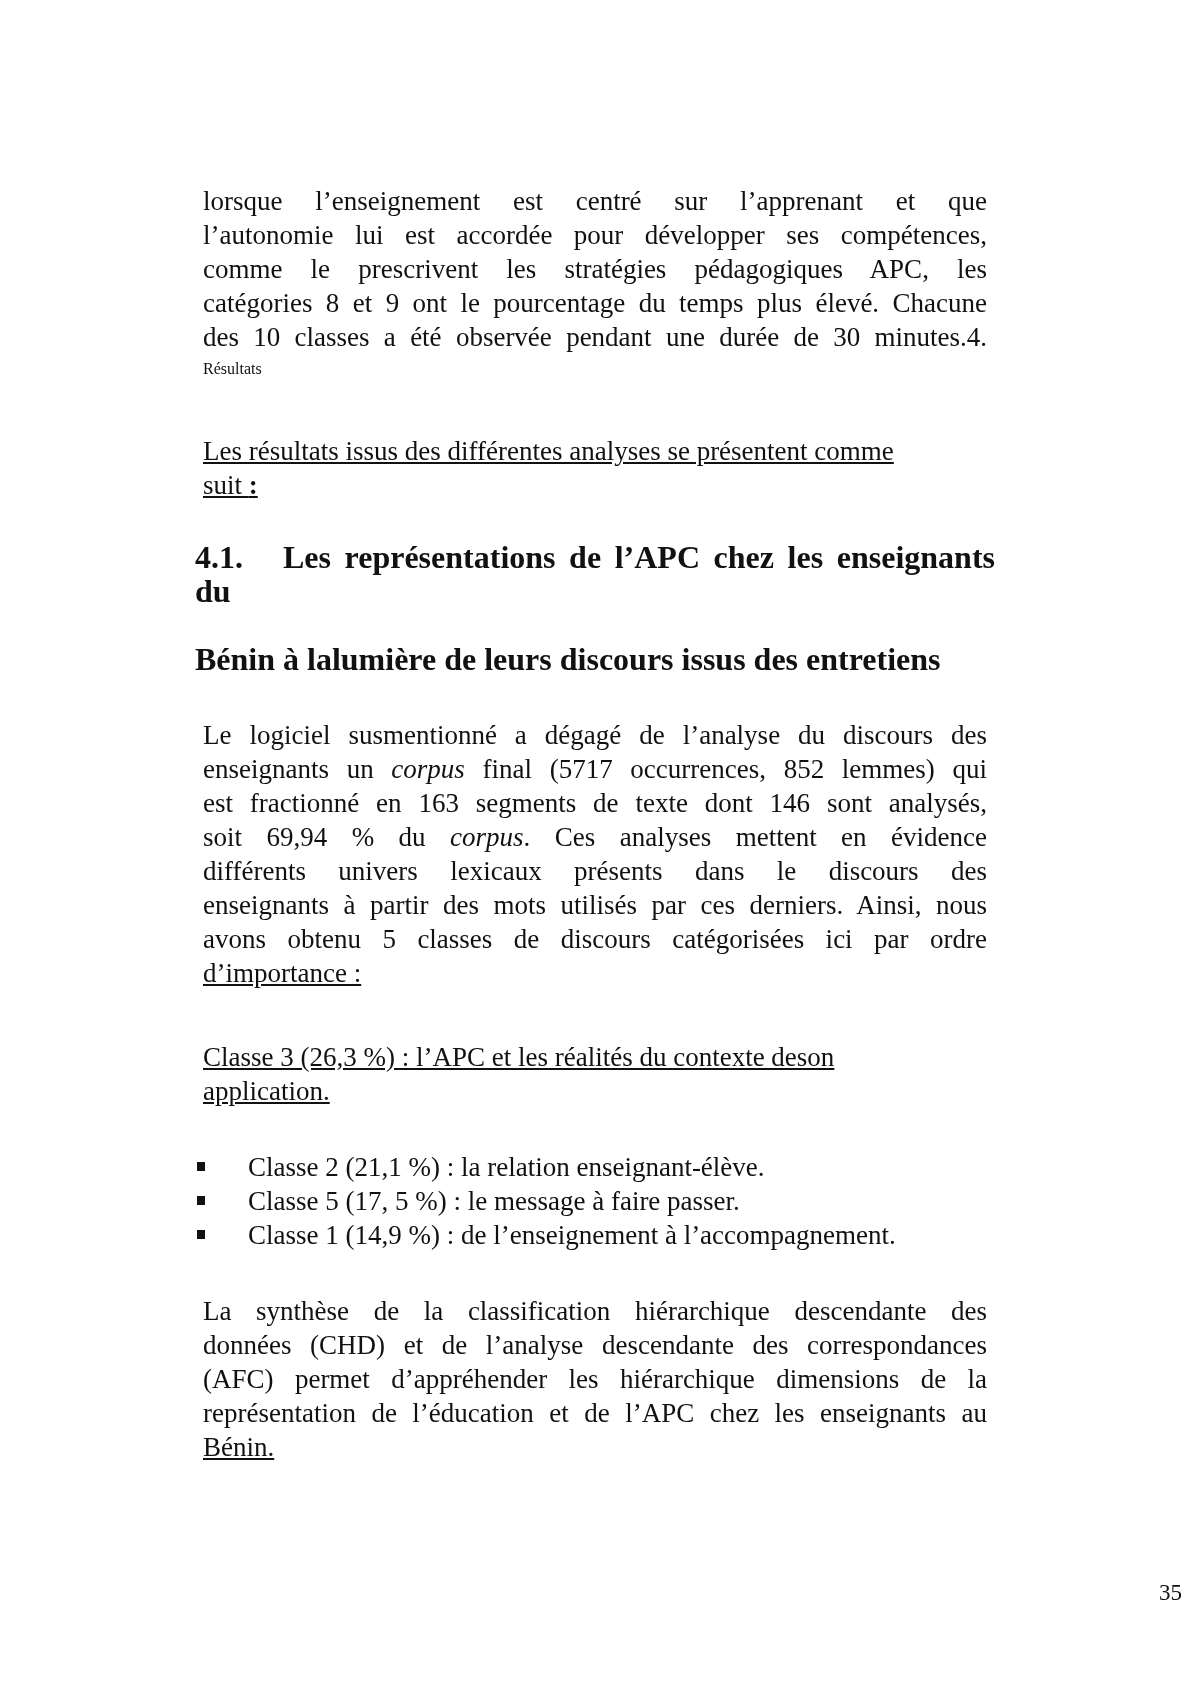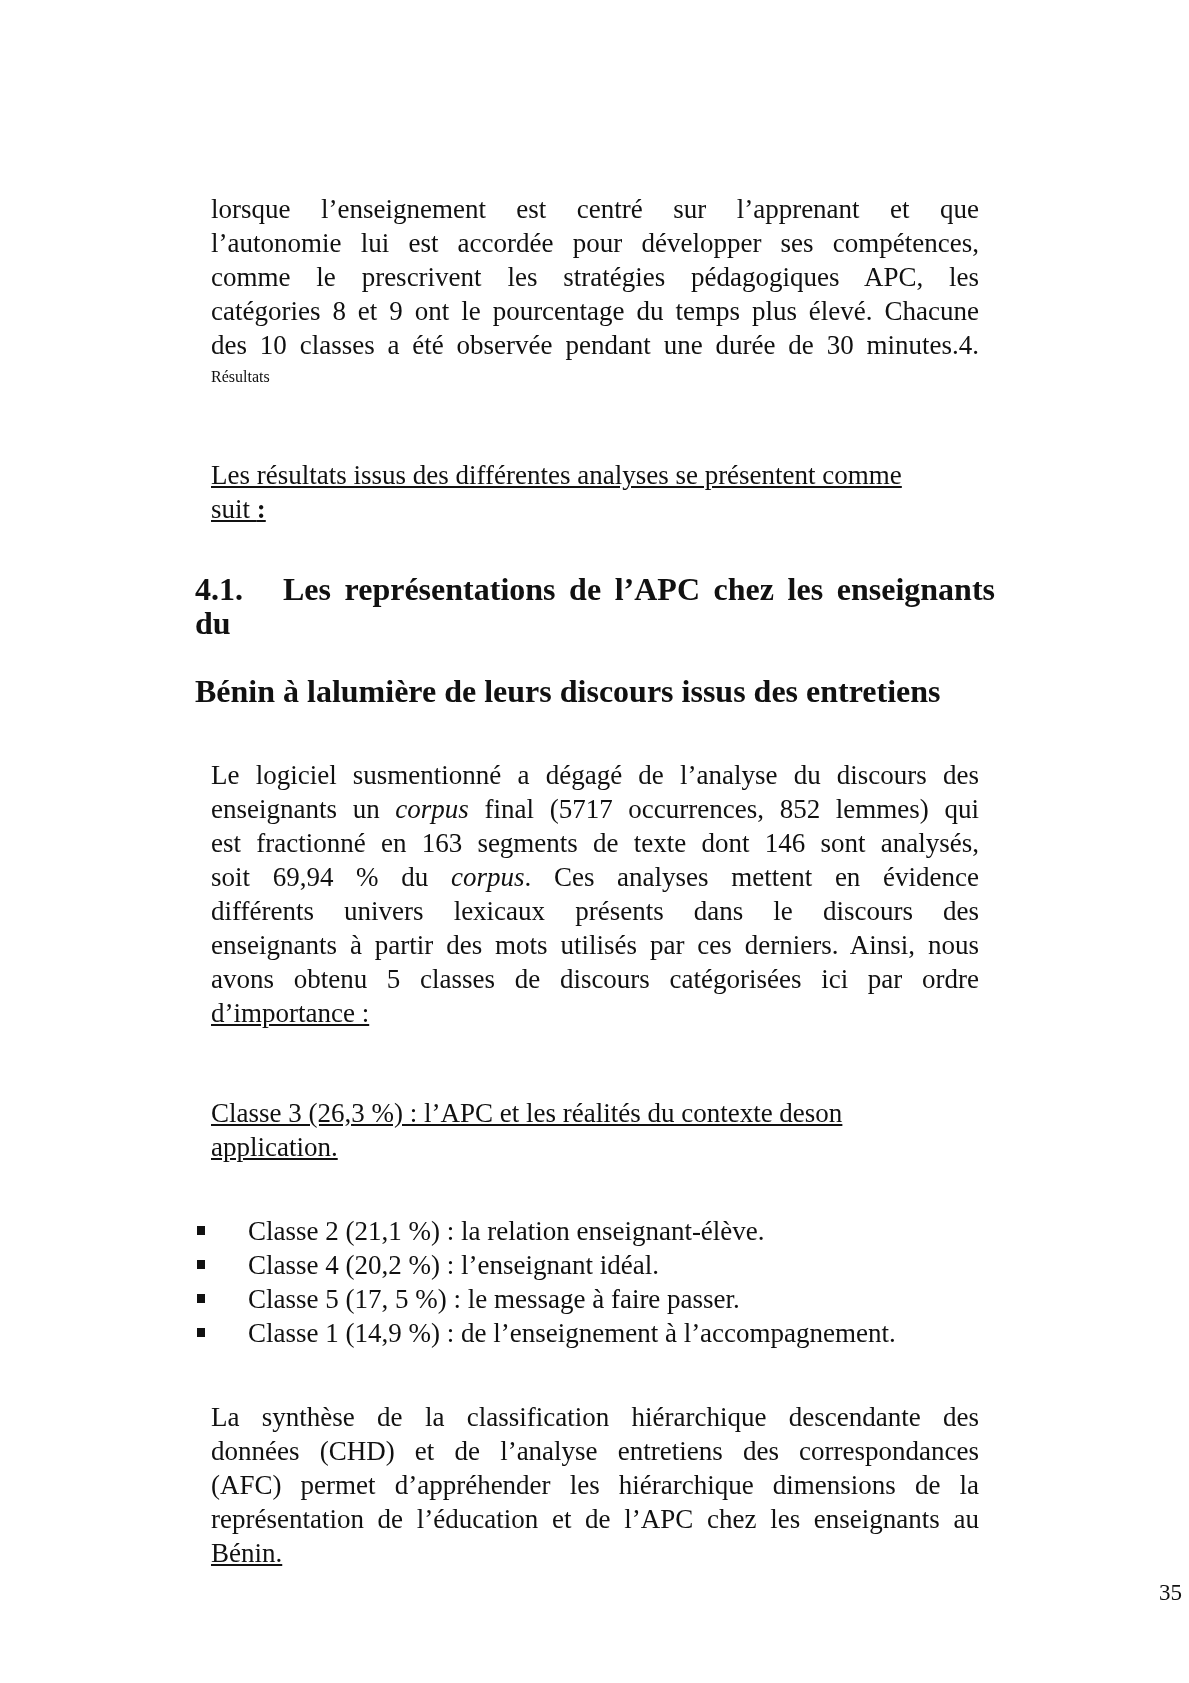--- a/index.html
+++ b/index.html
@@ -26,21 +26,21 @@
     .content {
       position: absolute;
       left: 195px;
       top: 176px;
       width: 800px;
     }
     .para {
       font-size: 27px;
       line-height: 34px;
       text-align: justify;
-      margin: 16px;
+      margin: 8px;
     }
     .para .line {
       display: block;
       text-align: justify;
       text-align-last: justify;
     }
     .para .line.last {
       text-align-last: left;
       text-decoration: underline;
     }
@@ -153,37 +153,33 @@
 
     <div class="gap-1"></div>
 
     <ul class="bullets">
       <li>
         <span class="bullet-mark"></span>
         <span>Classe 2 (21,1 %) : la relation enseignant-élève.</span>
       </li>
       <li>
         <span class="bullet-mark"></span>
-        <span>Classe 4 (20,2 %) : l’enseignant idéal.</span>
-      </li>
-      <li>
-        <span class="bullet-mark"></span>
         <span>Classe 5 (17, 5 %) : le message à faire passer.</span>
       </li>
       <li>
         <span class="bullet-mark"></span>
         <span>Classe 1 (14,9 %) : de l’enseignement à l’accompagnement.</span>
       </li>
     </ul>
 
     <div class="gap-1"></div>
 
     <p class="para">
       <span class="line">La synthèse de la classification hiérarchique descendante des</span>
-      <span class="line">données (CHD) et de l’analyse entretiens des correspondances</span>
+      <span class="line">données (CHD) et de l’analyse descendante des correspondances</span>
       <span class="line">(AFC) permet d’appréhender les hiérarchique dimensions de la</span>
       <span class="line">représentation de l’éducation et de l’APC chez les enseignants au</span>
       <span class="line last">Bénin.</span>
     </p>
 
   </div>
 
   <div class="page-number">
     <span>35</span>
   </div>

